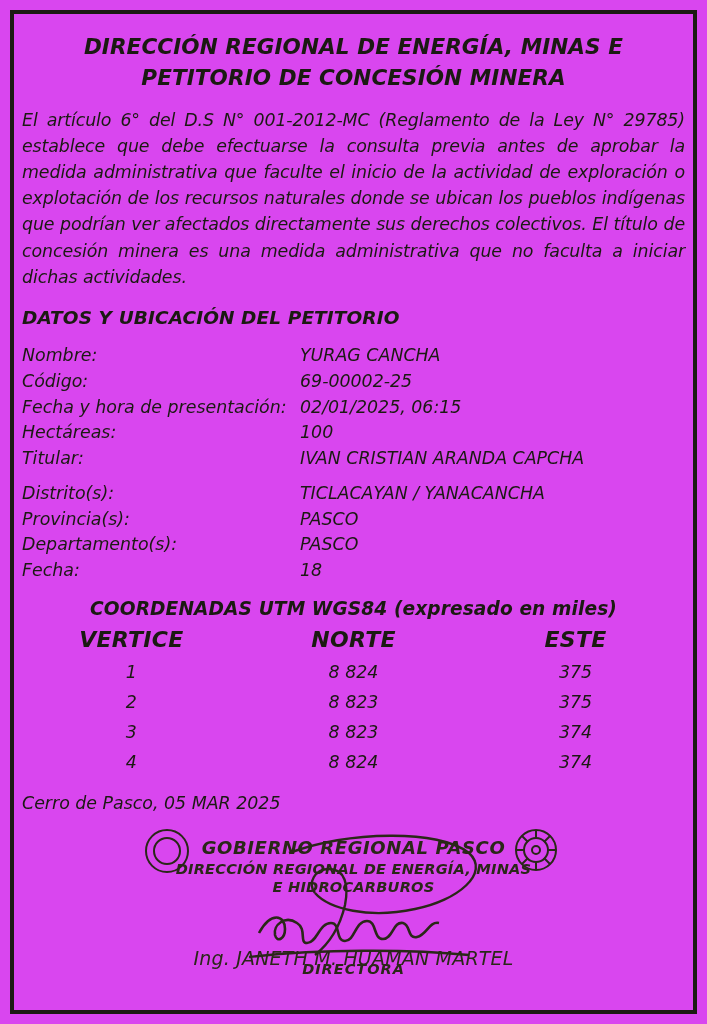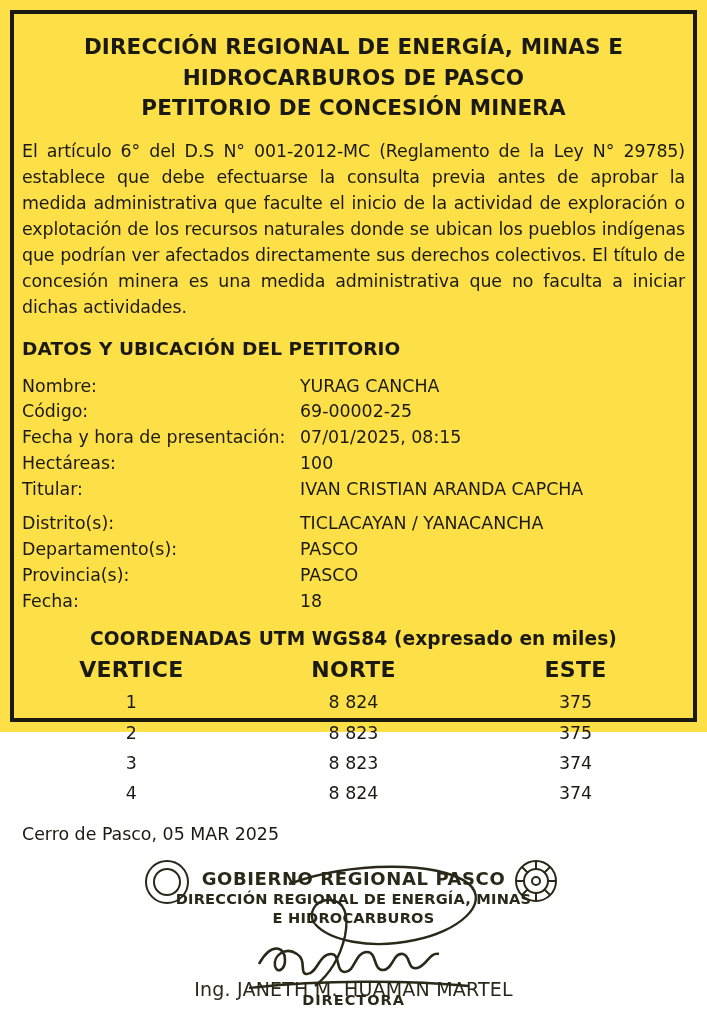--- a/index.html
+++ b/index.html
@@ -9,23 +9,24 @@
   }
   body {
     width: 707px;
     height: 1024px;
     font-family: "DejaVu Sans", sans-serif;
     color: #1b1a12;
   }
   .page {
     position: relative;
     width: 707px;
-    height: 732px;
+    height: 1024px;
     box-sizing: border-box;
-    background: #fde047;
+    background: #d946ef;
+    font-style: italic;
   }
   .frame {
     position: absolute;
     left: 10px;
     top: 10px;
     right: 10px;
     bottom: 10px;
     border: 4px solid #1b1a12;
     box-sizing: border-box;
   }
@@ -207,64 +208,63 @@
 </style>
 </head>
 <body>
 
 <div class="page">
   <div class="frame"></div>
   <div class="inner">
 
     <div class="title-block">
       <span class="title-line">DIRECCIÓN REGIONAL DE ENERGÍA, MINAS E</span>
-      <span class="title-line">HIDROCARBUROS DE PASCO</span>
       <span class="title-line">PETITORIO DE CONCESIÓN MINERA</span>
     </div>
 
     <p class="intro">El artículo 6° del D.S N° 001-2012-MC (Reglamento de la Ley N° 29785) establece que debe efectuarse la consulta previa antes de aprobar la medida administrativa que faculte el inicio de la actividad de exploración o explotación de los recursos naturales donde se ubican los pueblos indígenas que podrían ver afectados directamente sus derechos colectivos. El título de concesión minera es una medida administrativa que no faculta a iniciar dichas actividades.</p>
 
     <div class="section-head">DATOS Y UBICACIÓN DEL PETITORIO</div>
 
     <table class="kv-table">
       <tbody>
         <tr>
           <td class="kv-label">Nombre:</td>
           <td>YURAG CANCHA</td>
         </tr>
         <tr>
           <td class="kv-label">Código:</td>
           <td>69-00002-25</td>
         </tr>
         <tr>
           <td class="kv-label">Fecha y hora de presentación:</td>
-          <td>07/01/2025, 08:15</td>
+          <td>02/01/2025, 06:15</td>
         </tr>
         <tr>
           <td class="kv-label">Hectáreas:</td>
           <td>100</td>
         </tr>
         <tr>
           <td class="kv-label">Titular:</td>
           <td>IVAN CRISTIAN ARANDA CAPCHA</td>
         </tr>
         <tr class="kv-gap">
             <td></td>
             <td></td>
           </tr>
         <tr>
           <td class="kv-label">Distrito(s):</td>
           <td>TICLACAYAN / YANACANCHA</td>
         </tr>
         <tr>
+          <td class="kv-label">Provincia(s):</td>
+          <td>PASCO</td>
+        </tr>
+        <tr>
           <td class="kv-label">Departamento(s):</td>
-          <td>PASCO</td>
-        </tr>
-        <tr>
-          <td class="kv-label">Provincia(s):</td>
           <td>PASCO</td>
         </tr>
         <tr>
           <td class="kv-label">Fecha:</td>
           <td>18</td>
         </tr>
       </tbody>
     </table>
 
     <div class="coord-title">COORDENADAS UTM WGS84 (expresado en miles)</div>

